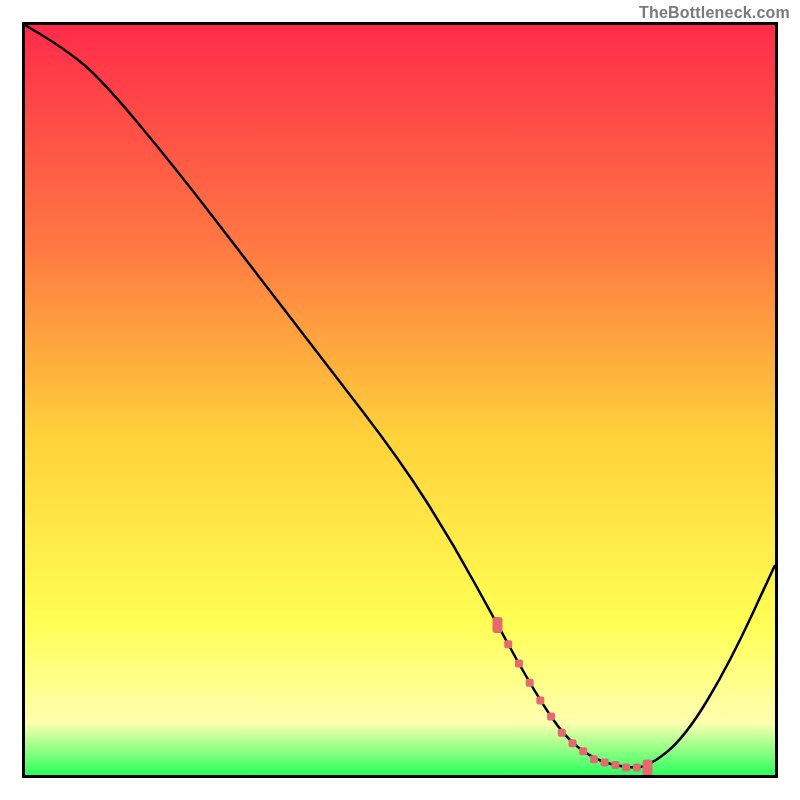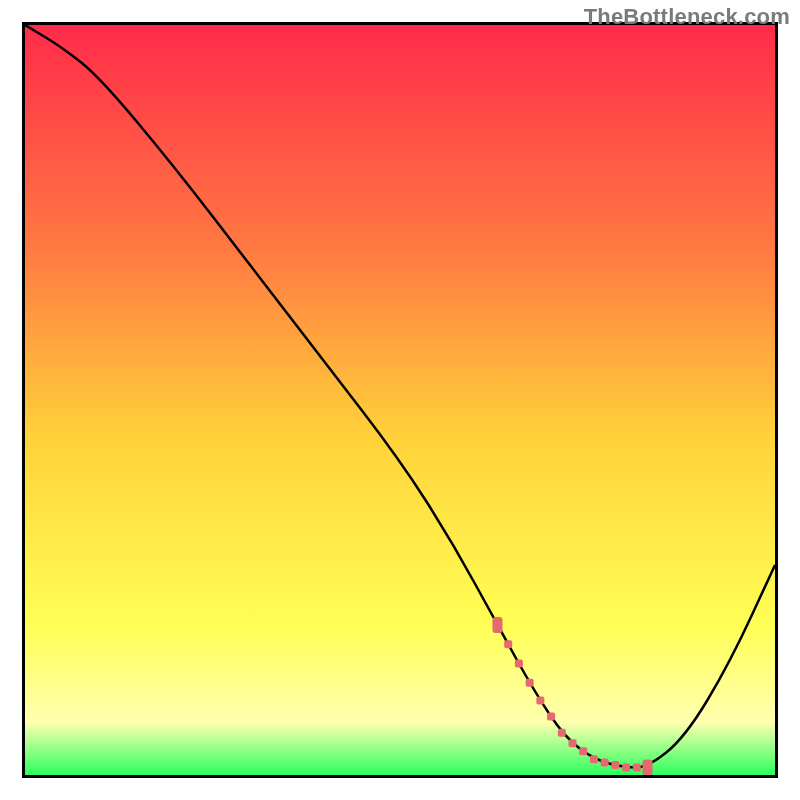--- a/index.html
+++ b/index.html
@@ -12,21 +12,21 @@
   }
   .container {
     position: relative;
     width: 800px;
     height: 800px;
   }
   .watermark {
     position: absolute;
     top: 4px;
     right: 10px;
-    font-size: 22px;
+    font-size: 16px;
     font-weight: bold;
     color: #7a7a7a;
     letter-spacing: 0.2px;
     z-index: 10;
   }
   .plot-frame {
     position: absolute;
     left: 22px;
     top: 22px;
     width: 756px;

